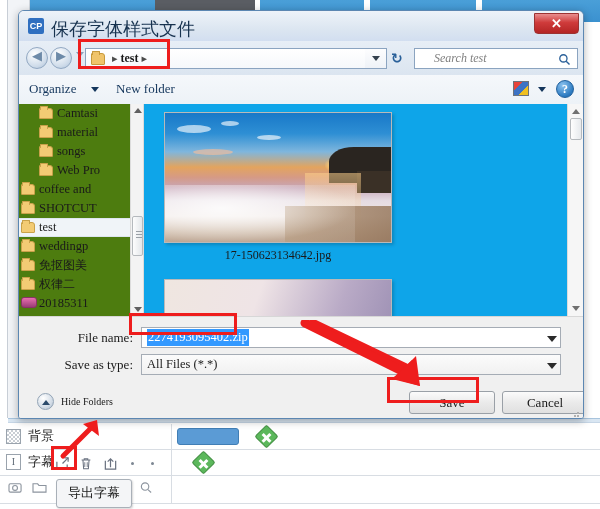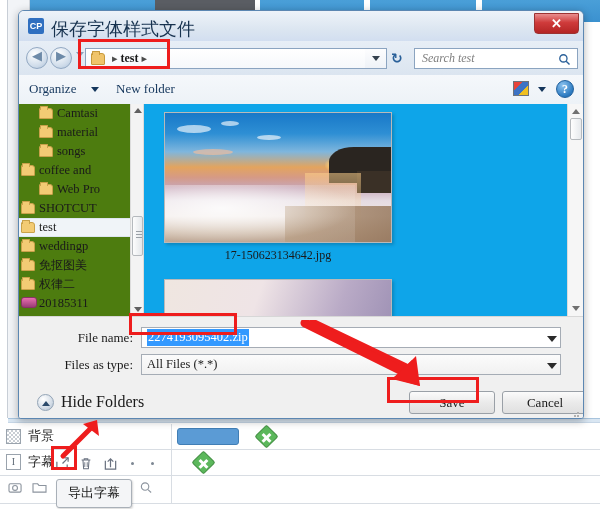--- a/index.html
+++ b/index.html
@@ -108,21 +108,21 @@
     font-family: "Liberation Serif", serif; }
   .crumb-drop { position: absolute; left: 346px; top: 7px; width: 22px; height: 21px;
     background: linear-gradient(#fdfdfe, #eef2f7); border: 1px solid #8ba4c0;
     border-left: none; display: flex; align-items: center; justify-content: center; }
   .crumb-drop i { width: 0; height: 0; border-left: 4px solid transparent;
     border-right: 4px solid transparent; border-top: 5px solid #34404d; }
   .refresh { position: absolute; left: 372px; top: 9px; font-size: 14px; color: #2a6099;
     font-weight: bold; font-family: "DejaVu Sans", sans-serif; }
   .searchbox { position: absolute; left: 395px; top: 7px; width: 164px; height: 21px;
     background: #ffffff; border: 1px solid #8ba4c0; display: flex; align-items: center; }
-  .search-ph { font-size: 12px; color: #7f7f7f; font-style: italic; margin-left: 7px;
+  .search-ph { font-size: 12px; color: #7f7f7f; font-style: italic; margin-left: 19px;
     font-family: "Liberation Serif", serif; }
   .search-mag { position: absolute; right: 6px; top: 3px; width: 13px; height: 13px; }
 
   
   .cmdbar { position: absolute; left: 0; top: 64px; width: 100%; height: 43px;
     background: linear-gradient(#f5f8fb, #e9eff5); border-bottom: 1px solid #c3cedb; }
   .cmd-item { position: absolute; top: 6px; font-size: 13px; color: #14365c;
     font-family: "Liberation Serif", serif; }
   .cmd-organize { left: 10px; }
   .cmd-caret { position: absolute; left: 72px; top: 12px; width: 0; height: 0;
@@ -219,21 +219,21 @@
   .f-val.sel { background: #3399ff; color: #ffffff; padding: 1px 1px; }
   .f-drop { position: absolute; right: 3px; top: 8px; width: 0; height: 0;
     border-left: 5px solid transparent; border-right: 5px solid transparent; border-top: 6px solid #2b2b2b; }
   .hide-folders { position: absolute; left: 18px; top: 76px; display: flex;
     align-items: center; gap: 7px; }
   .hf-circle { width: 17px; height: 17px; border-radius: 50%;
     background: radial-gradient(circle at 35% 28%, #ffffff, #d4dde7 60%, #aebdcd);
     border: 1px solid #93a4b6; position: relative; }
   .hf-circle::after { content: ""; position: absolute; left: 4px; top: 6px; width: 0; height: 0;
     border-left: 4px solid transparent; border-right: 4px solid transparent; border-bottom: 5px solid #2b4a6b; }
-  .hf-text { font-size: 16px; color: #1a1a1a; font-family: "Liberation Serif", serif; }
+  .hf-text { font-size: 10px; color: #1a1a1a; font-family: "Liberation Serif", serif; }
   .btn { position: absolute; top: 74px; width: 86px; height: 23px;
     background: linear-gradient(#fbfbfb, #eaeaea 52%, #e0e0e0);
     border: 1px solid #9aa0a7; border-radius: 3px;
     font-size: 13px; color: #1a1a1a; text-align: center; line-height: 21px;
     font-family: "Liberation Serif", serif; }
   .btn-save { left: 390px; }
   .btn-cancel { left: 483px; }
   .grip { position: absolute; right: 3px; bottom: 2px; width: 10px; height: 10px; }
   .grip i { position: absolute; width: 2px; height: 2px; background: #b0b0b0; }
 
@@ -408,27 +408,27 @@
             <span class="np-label en">Camtasi</span>
           </div>
           <div class="np-item indent">
             <span class="np-folder"></span>
             <span class="np-label en">material</span>
           </div>
           <div class="np-item indent">
             <span class="np-folder"></span>
             <span class="np-label en">songs</span>
           </div>
+          <div class="np-item indent">
+            <span class="np-folder"></span>
+            <span class="np-label en">Web Pro</span>
+          </div>
           <div class="np-item">
             <span class="np-folder"></span>
             <span class="np-label en">coffee and</span>
-          </div>
-          <div class="np-item indent">
-            <span class="np-folder"></span>
-            <span class="np-label en">Web Pro</span>
           </div>
           <div class="np-item">
             <span class="np-folder"></span>
             <span class="np-label en">SHOTCUT</span>
           </div>
           <div class="np-item sel">
             <span class="np-folder"></span>
             <span class="np-label en">test</span>
           </div>
           <div class="np-item">
@@ -482,21 +482,21 @@
     </div>
   </div>
 
   <div class="footer">
     <div class="f-label f-label-name">File name:</div>
     <div class="f-input f-input-name">
       <span class="f-val sel">2274193095402.zip</span>
       <div class="f-drop"></div>
     </div>
 
-    <div class="f-label f-label-type">Files as type:</div>
+    <div class="f-label f-label-type">Save as type:</div>
     <div class="f-input f-input-type">
       <span class="f-val">All Files (*.*)</span>
       <div class="f-drop"></div>
     </div>
 
     <div class="hide-folders">
       <div class="hf-circle"></div>
       <div class="hf-text">Hide Folders</div>
     </div>
 

